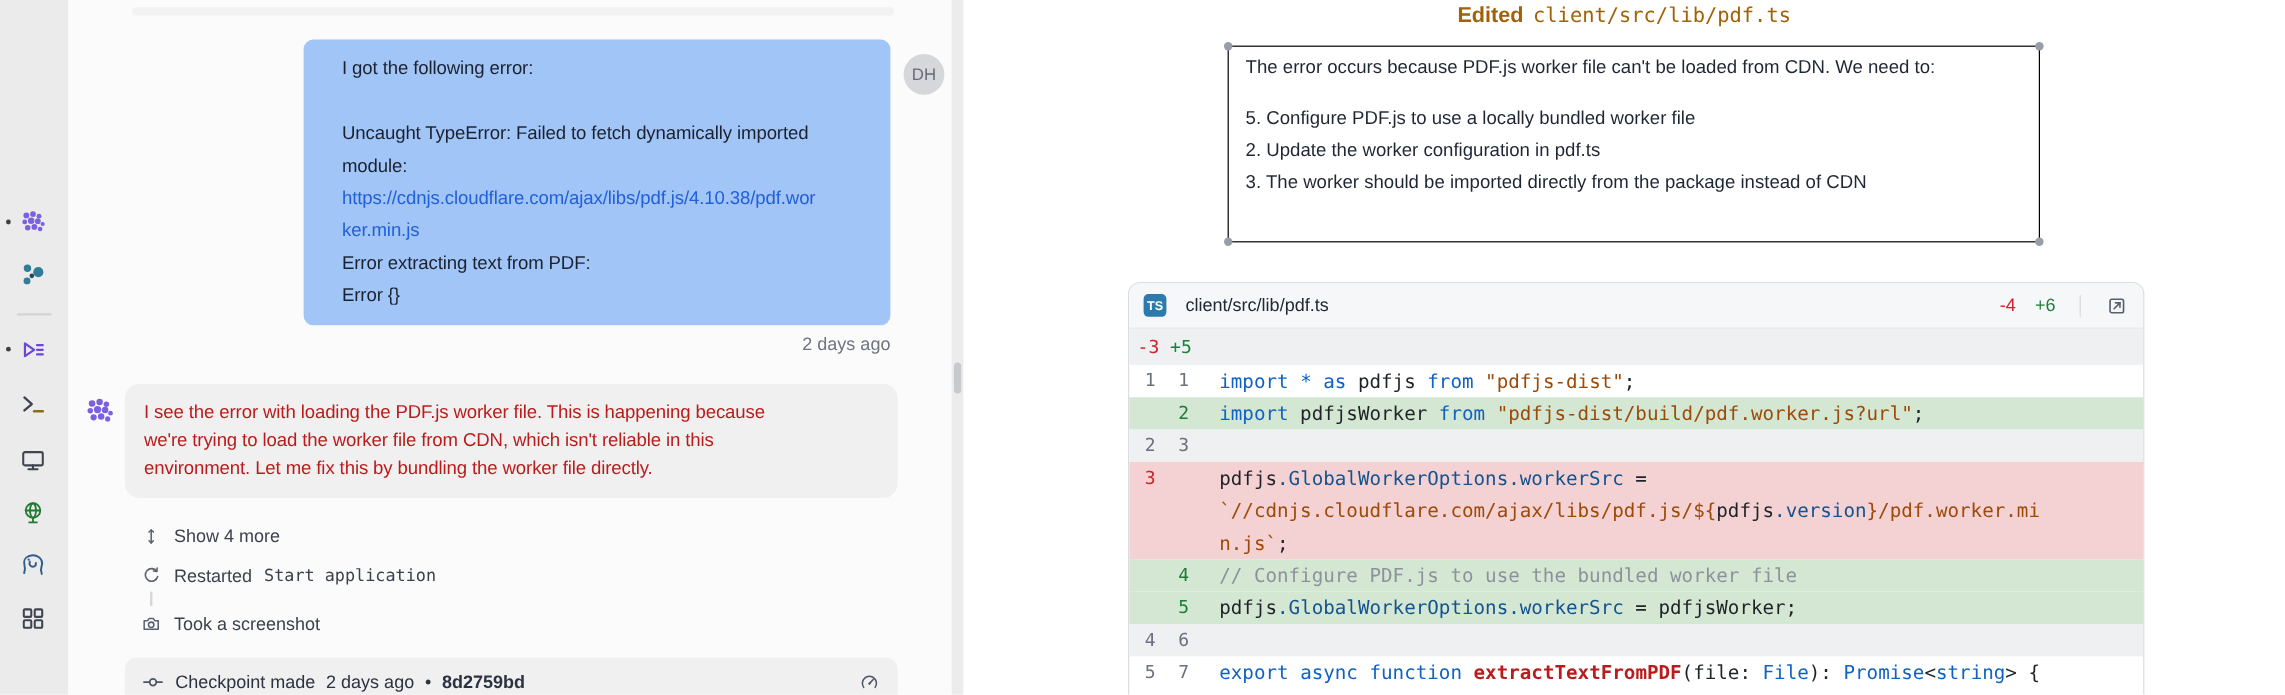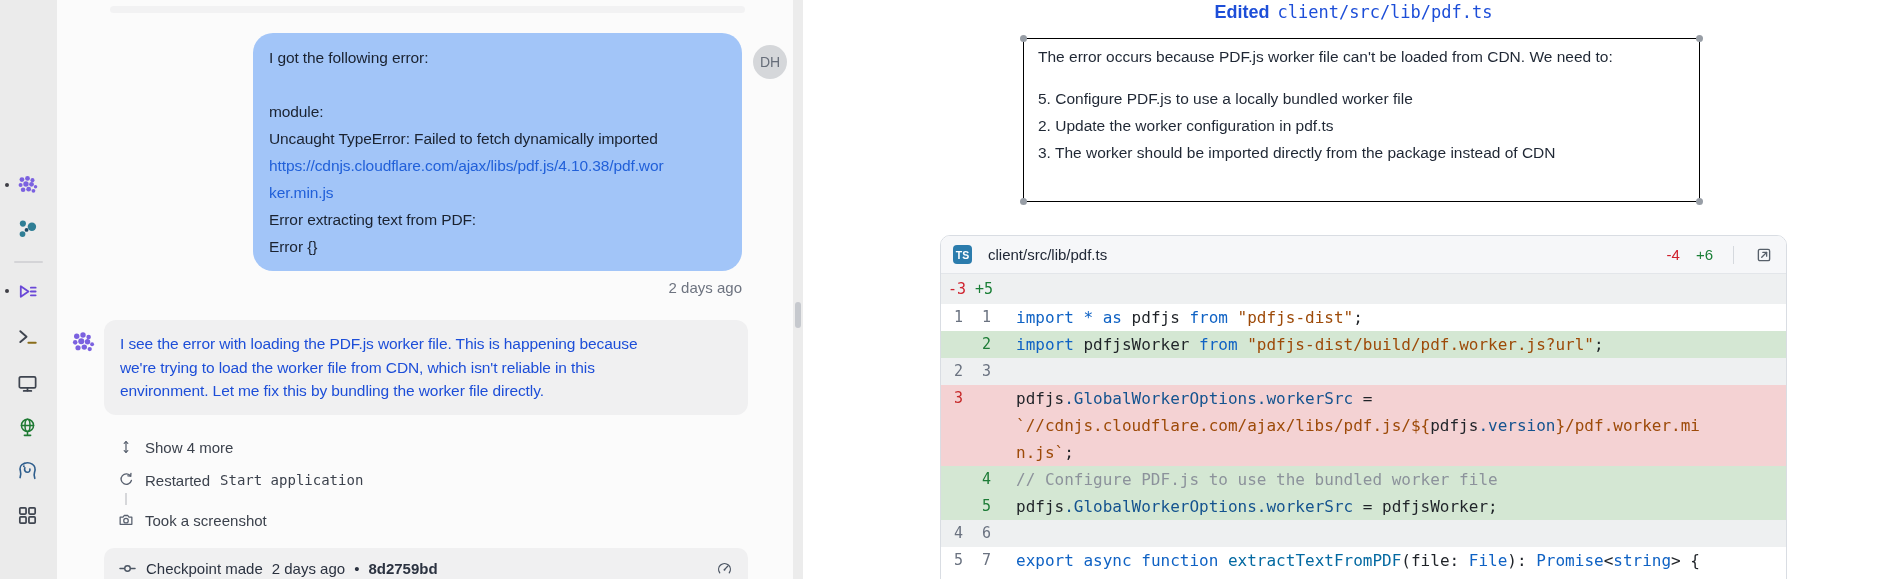--- a/index.html
+++ b/index.html
@@ -9,48 +9,48 @@
   
   .sidebar { position:absolute; left:0; top:0; width:57px; height:100%; background:#ebebeb; }
   .side-item { position:absolute; left:13px; width:28px; height:28px; display:flex; align-items:center; justify-content:center; cursor:pointer; }
   .side-item svg { width:23px; height:23px; }
   .side-dot { position:absolute; left:-8px; top:12px; width:4px; height:4px; border-radius:50%; background:#3f3f46; }
   .side-divider { position:absolute; left:14px; width:29px; height:2px; background:#d4d4d7; border-radius:1px; }
 
   
   .chat { position:absolute; left:57px; top:0; width:736px; height:100%; background:#fbfbfb; }
   .remnant { position:absolute; left:53px; top:6px; width:635px; height:7px; background:#f2f2f3; border-radius:4px; }
-  .bubble-user { position:absolute; left:196px; top:33px; width:489px; background:#a2c5f8; border-radius:20px; padding:11px 16px; font-size:15.5px; letter-spacing:-0.1px; line-height:27px; color:#1a2230; overflow:hidden; }
+  .bubble-user { position:absolute; left:196px; top:33px; width:489px; background:#a2c5f8; border-radius:8px; padding:11px 32px; font-size:15.5px; letter-spacing:-0.1px; line-height:27px; color:#1a2230; overflow:hidden; }
   .u-line { white-space:nowrap; }
   .u-line.link { color:#2160d9; cursor:pointer; }
   .avatar-dh { position:absolute; left:696px; top:45px; width:34px; height:34px; border-radius:50%; background:#d5d7da; color:#666d79; font-size:14px; display:flex; align-items:center; justify-content:center; }
   .timestamp { position:absolute; top:279px; right:51px; font-size:15px; color:#6e7480; }
   .agent-avatar { position:absolute; left:13px; top:330px; width:26px; height:26px; color:#7b61e0; }
   .agent-avatar svg { width:26px; height:26px; }
-  .bubble-agent { position:absolute; left:47px; top:320px; width:644px; background:#f0f0f1; border-radius:12px; padding:12px 16px; font-size:15.5px; letter-spacing:-0.1px; line-height:23.5px; color:#1d4ed8; }
+  .bubble-agent { position:absolute; left:47px; top:320px; width:644px; background:#f0f0f1; border-radius:12px; padding:12px 16px; font-size:15.5px; letter-spacing:-0.1px; line-height:23.5px; color:#b91c1c; }
   .a-line { white-space:nowrap; }
   .action-row { position:absolute; left:60px; display:flex; align-items:center; gap:10px; font-size:15px; color:#3c424d; cursor:pointer; height:24px; }
   .action-row svg { width:18px; height:18px; color:#5a6270; flex:none; }
   .row-show { top:435px; }
   .row-restart { top:468px; }
   .row-shot { top:508px; }
   .mono { font-family:"DejaVu Sans Mono","Liberation Mono",monospace; font-size:14px; }
   .connector { position:absolute; left:68px; top:493px; width:2px; height:12px; background:#d6d7da; }
   .checkpoint { position:absolute; left:47px; top:548px; width:644px; height:40px; background:#f0f0f1; border-radius:10px 10px 0 0; display:flex; align-items:center; gap:9px; padding:0 14px; font-size:15px; color:#2b3240; cursor:pointer; }
   .checkpoint svg { width:19px; height:19px; color:#4b5563; flex:none; }
   .checkpoint .hash { font-weight:700; }
   .checkpoint .gauge { margin-left:auto; }
 
   
   .divider-strip { position:absolute; left:793px; top:0; width:10px; height:100%; background:#ececec; }
   .scroll-thumb { position:absolute; left:795px; top:302px; width:6px; height:26px; border-radius:3px; background:#c6c9ce; cursor:pointer; }
 
   
   .right { position:absolute; left:803px; top:0; width:1101px; height:100%; background:#ffffff; overflow:hidden; }
-  .panel-title { position:absolute; top:2px; left:0; width:100%; text-align:center; font-size:18px; color:#1d4ed8; }
+  .panel-title { position:absolute; top:2px; left:0; width:100%; text-align:center; font-size:18px; color:#a16207; }
   .panel-title .prefix { font-weight:700; }
   .panel-title .path { font-family:"DejaVu Sans Mono","Liberation Mono",monospace; font-size:17px; margin-left:8px; }
   .note-box { position:absolute; left:220px; top:38px; width:677px; height:164px; border:1px solid #000000; padding:7px 14px; font-size:15.5px; color:#1f2734; background:#fff; }
   .note-para { margin:0 0 17px 0; line-height:22px; }
   .note-item { line-height:27px; }
   .handle { position:absolute; width:7px; height:7px; border-radius:50%; background:#989ea6; }
   .h-tl { left:-4px; top:-4px; } .h-tr { right:-4px; top:-4px; }
   .h-bl { left:-4px; bottom:-4px; } .h-br { right:-4px; bottom:-4px; }
 
   
@@ -69,21 +69,21 @@
   .d-row { display:flex; font-family:"DejaVu Sans Mono","Liberation Mono",monospace; font-size:16px; line-height:27px; }
   .d-old,.d-new { width:28px; text-align:right; padding-right:6px; flex:none; color:#6a7280; font-size:15px; }
   .d-code { padding-left:19px; white-space:pre; flex:1; overflow:hidden; }
   .d-row.add { background:#d4e7d3; }
   .d-row.add .d-new { color:#1d7c37; }
   .d-row.del { background:#f4d2d3; }
   .d-row.del .d-old { color:#c62828; }
   .d-row.ctx-empty { background:#eef0f1; }
   .tk-kw { color:#0f62c4; } .tk-typ { color:#0f62c4; }
   .tk-prop { color:#14538f; } .tk-str { color:#9d4a08; }
-  .tk-fn { color:#0369a1; } .tk-cmt { color:#8c929b; } .tk-pl { color:#1f2328; }
+  .tk-fn { color:#b91c1c;font-weight:bold; } .tk-cmt { color:#8c929b; } .tk-pl { color:#1f2328; }
 </style>
 </head>
 <body>
 
 <svg width="0" height="0" style="position:absolute" aria-hidden="true">
   <defs>
     <symbol id="sym-agent" viewBox="0 0 24 24">
       <g fill="currentColor">
         <circle cx="6.2" cy="5.8" r="2.5"></circle>
           <circle cx="12" cy="4.6" r="2.5"></circle>
@@ -237,22 +237,22 @@
       </svg>
     </div>
   </div>
 
 <div class="chat">
   <div class="remnant"></div>
 
   <div class="bubble-user" id="user-msg-lines">
       <div class="u-line">I got the following error:</div>
       <div class="u-line">&nbsp;</div>
+      <div class="u-line">Uncaught TypeError: Failed to fetch dynamically imported</div>
       <div class="u-line">module:</div>
-      <div class="u-line">Uncaught TypeError: Failed to fetch dynamically imported</div>
       <div class="u-line link">https://cdnjs.cloudflare.com/ajax/libs/pdf.js/4.10.38/pdf.wor</div>
       <div class="u-line link">ker.min.js</div>
       <div class="u-line">Error extracting text from PDF:</div>
       <div class="u-line">Error {}</div>
     </div>
   <div class="avatar-dh">DH</div>
   <div class="timestamp">2 days ago</div>
 
   <div class="agent-avatar"><svg>
         <use href="#sym-agent"></use>

